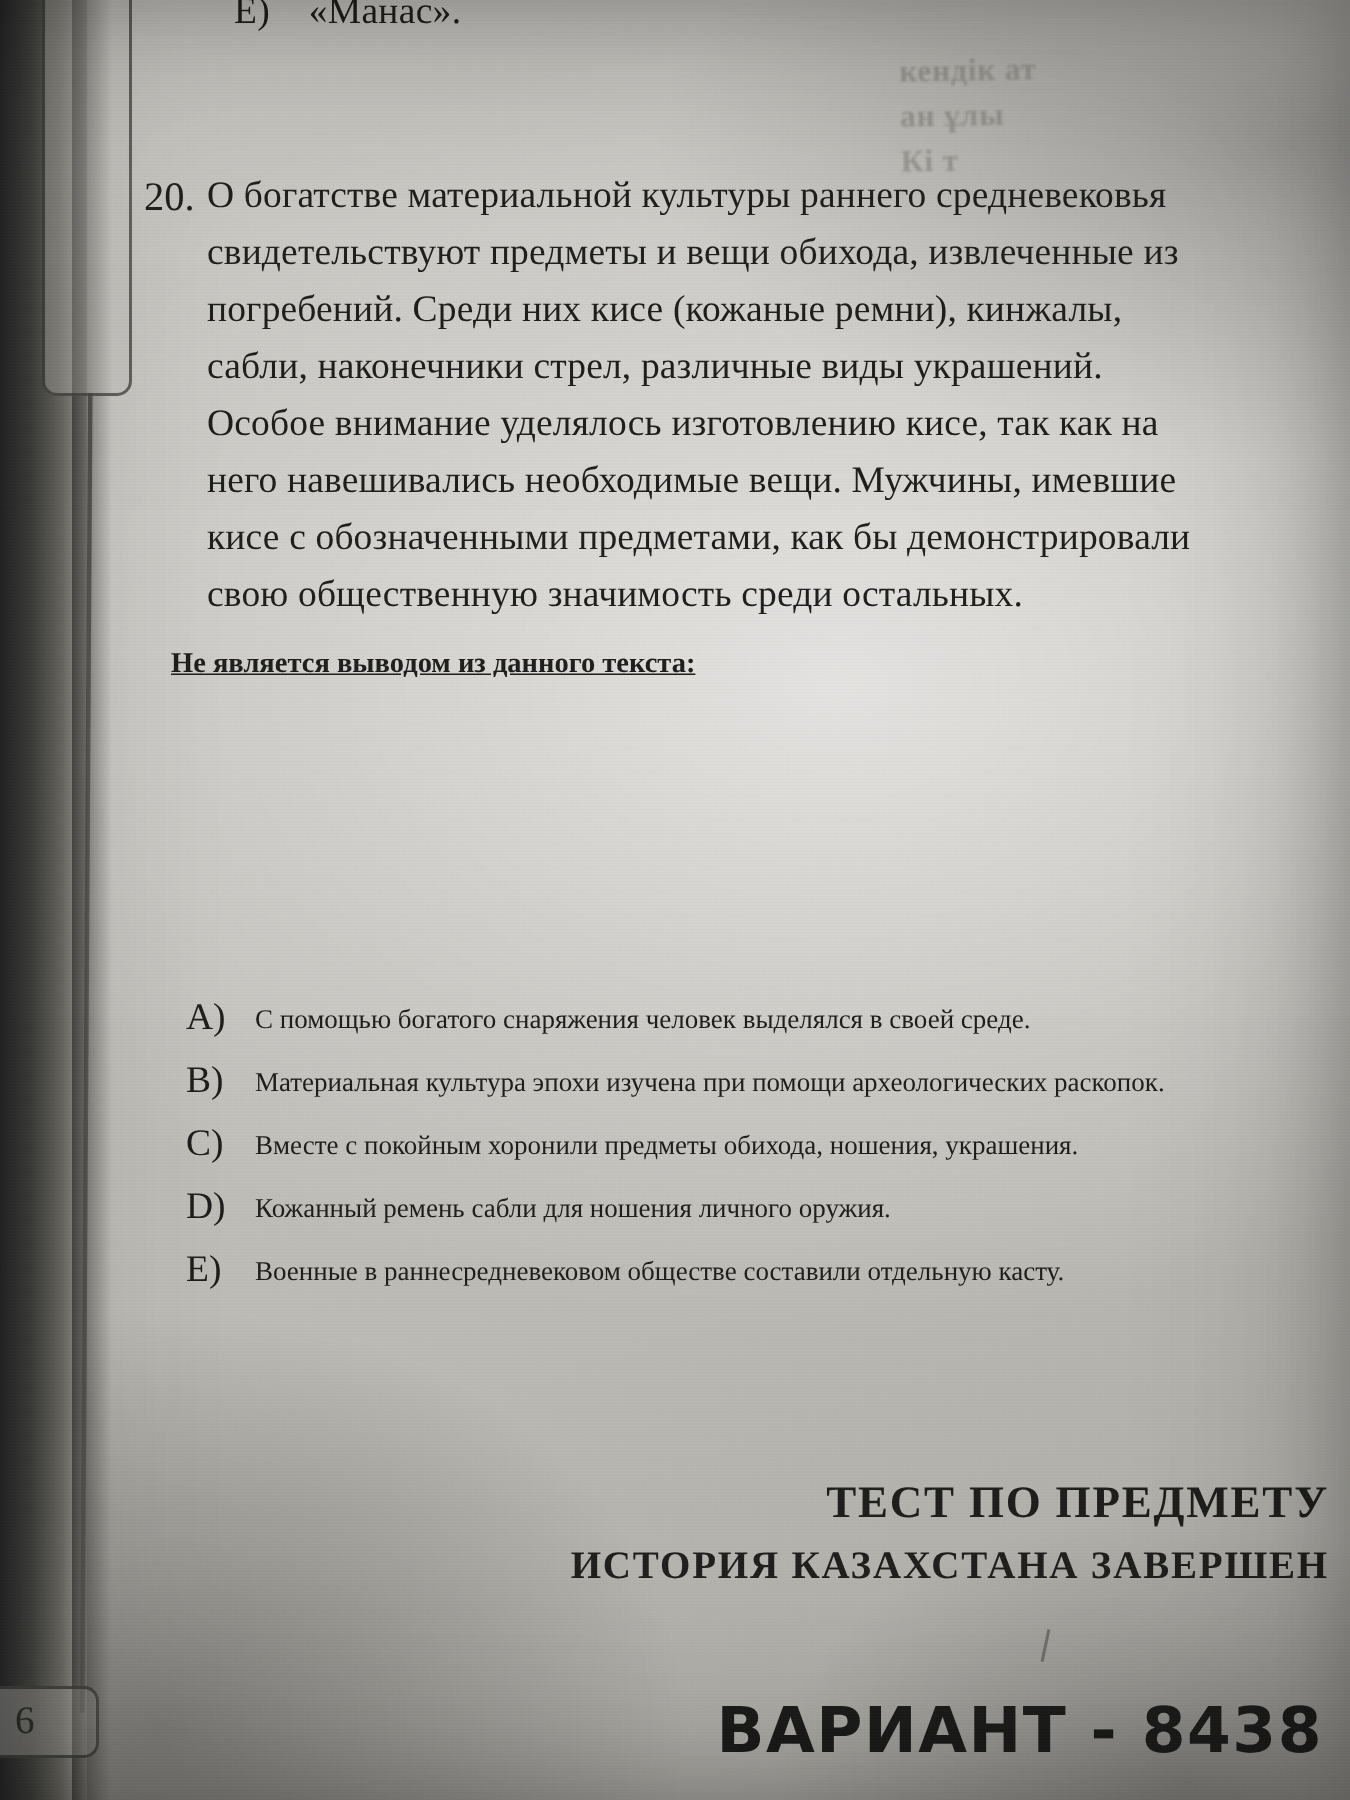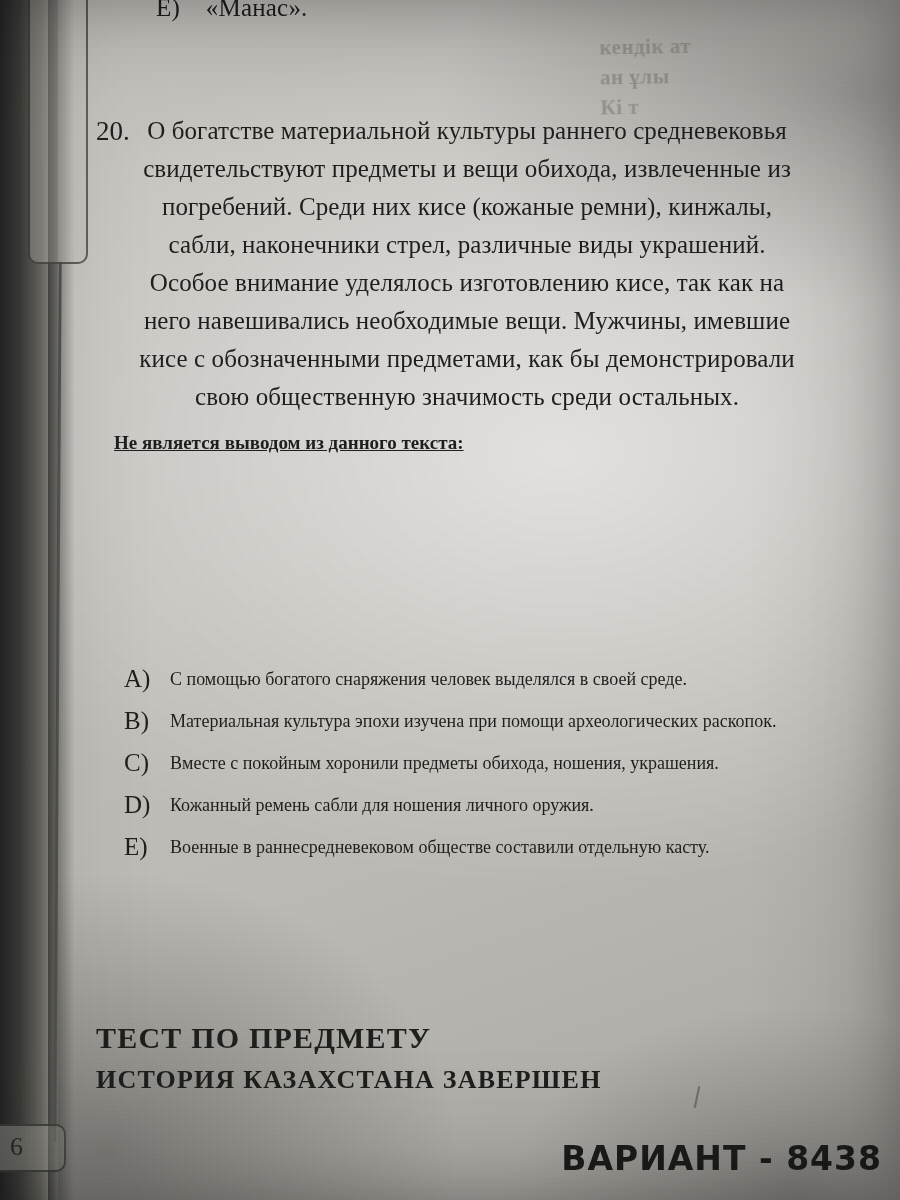--- a/index.html
+++ b/index.html
@@ -159,21 +159,21 @@
     width: 42px;
     flex: 0 0 42px;
     font-size: 27px;
     line-height: 38px;
   }
   .q-body {
     flex: 1;
     font-size: 25px;
     line-height: 38px;
     letter-spacing: 0.1px;
-    text-align: center;
+    text-align: left;
   }
   .q-prompt {
     margin-top: 10px;
     margin-left: 18px;
     font-size: 19px;
     font-weight: bold;
     line-height: 34px;
     text-decoration: underline;
   }
 
@@ -196,37 +196,37 @@
   }
   .opt-text {
     flex: 1;
     font-size: 18px;
     line-height: 38px;
   }
 
   .end-block {
     position: absolute;
     left: 0;
-    top: 1017px;
+    top: 981px;
     width: 790px;
-    text-align: left;
+    text-align: right;
     font-weight: bold;
     letter-spacing: 1.2px;
     line-height: 42px;
   }
   .end-line-1 { font-size: 30px; }
   .end-line-2 { font-size: 26px; }
 
   .variant {
     position: absolute;
     right: 18px;
     bottom: 22px;
     font-family: "DejaVu Sans", sans-serif;
     font-weight: bold;
-    font-size: 33px;
+    font-size: 42px;
     letter-spacing: 1px;
     color: #1b1b19;
   }
   .tick {
     position: absolute;
     left: 696px;
     bottom: 92px;
     width: 2px;
     height: 22px;
     background: rgba(90,88,84,0.7);

